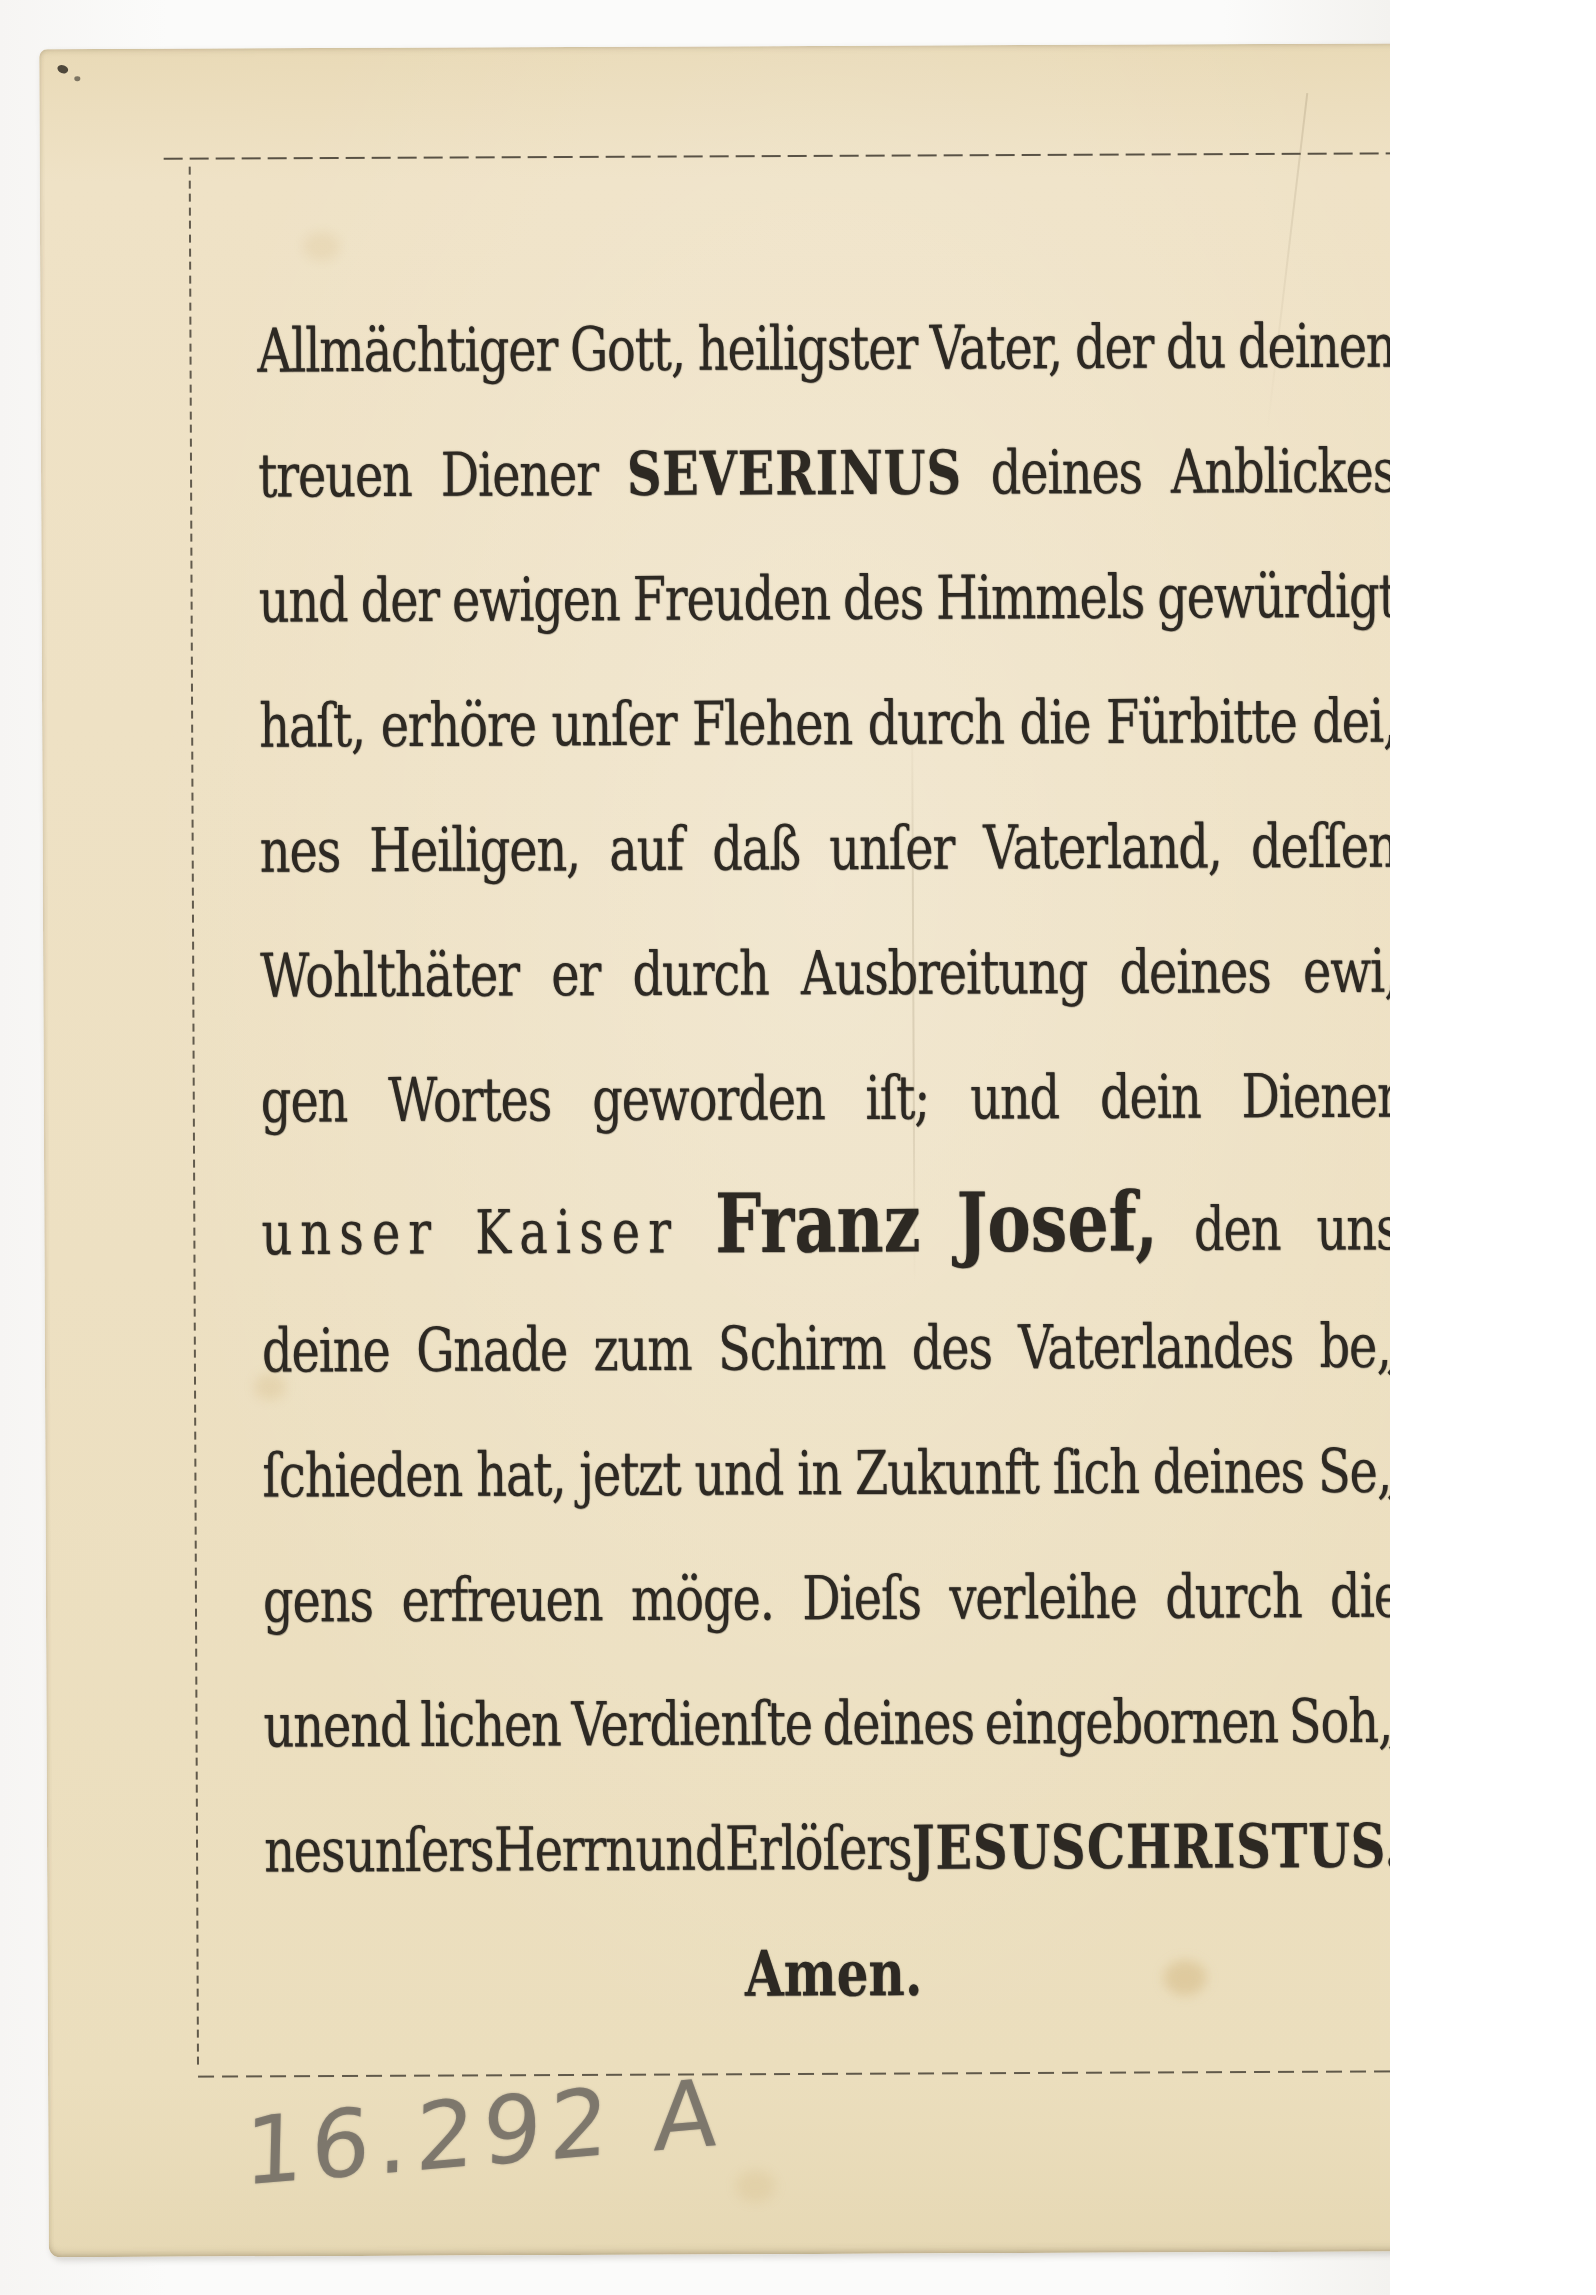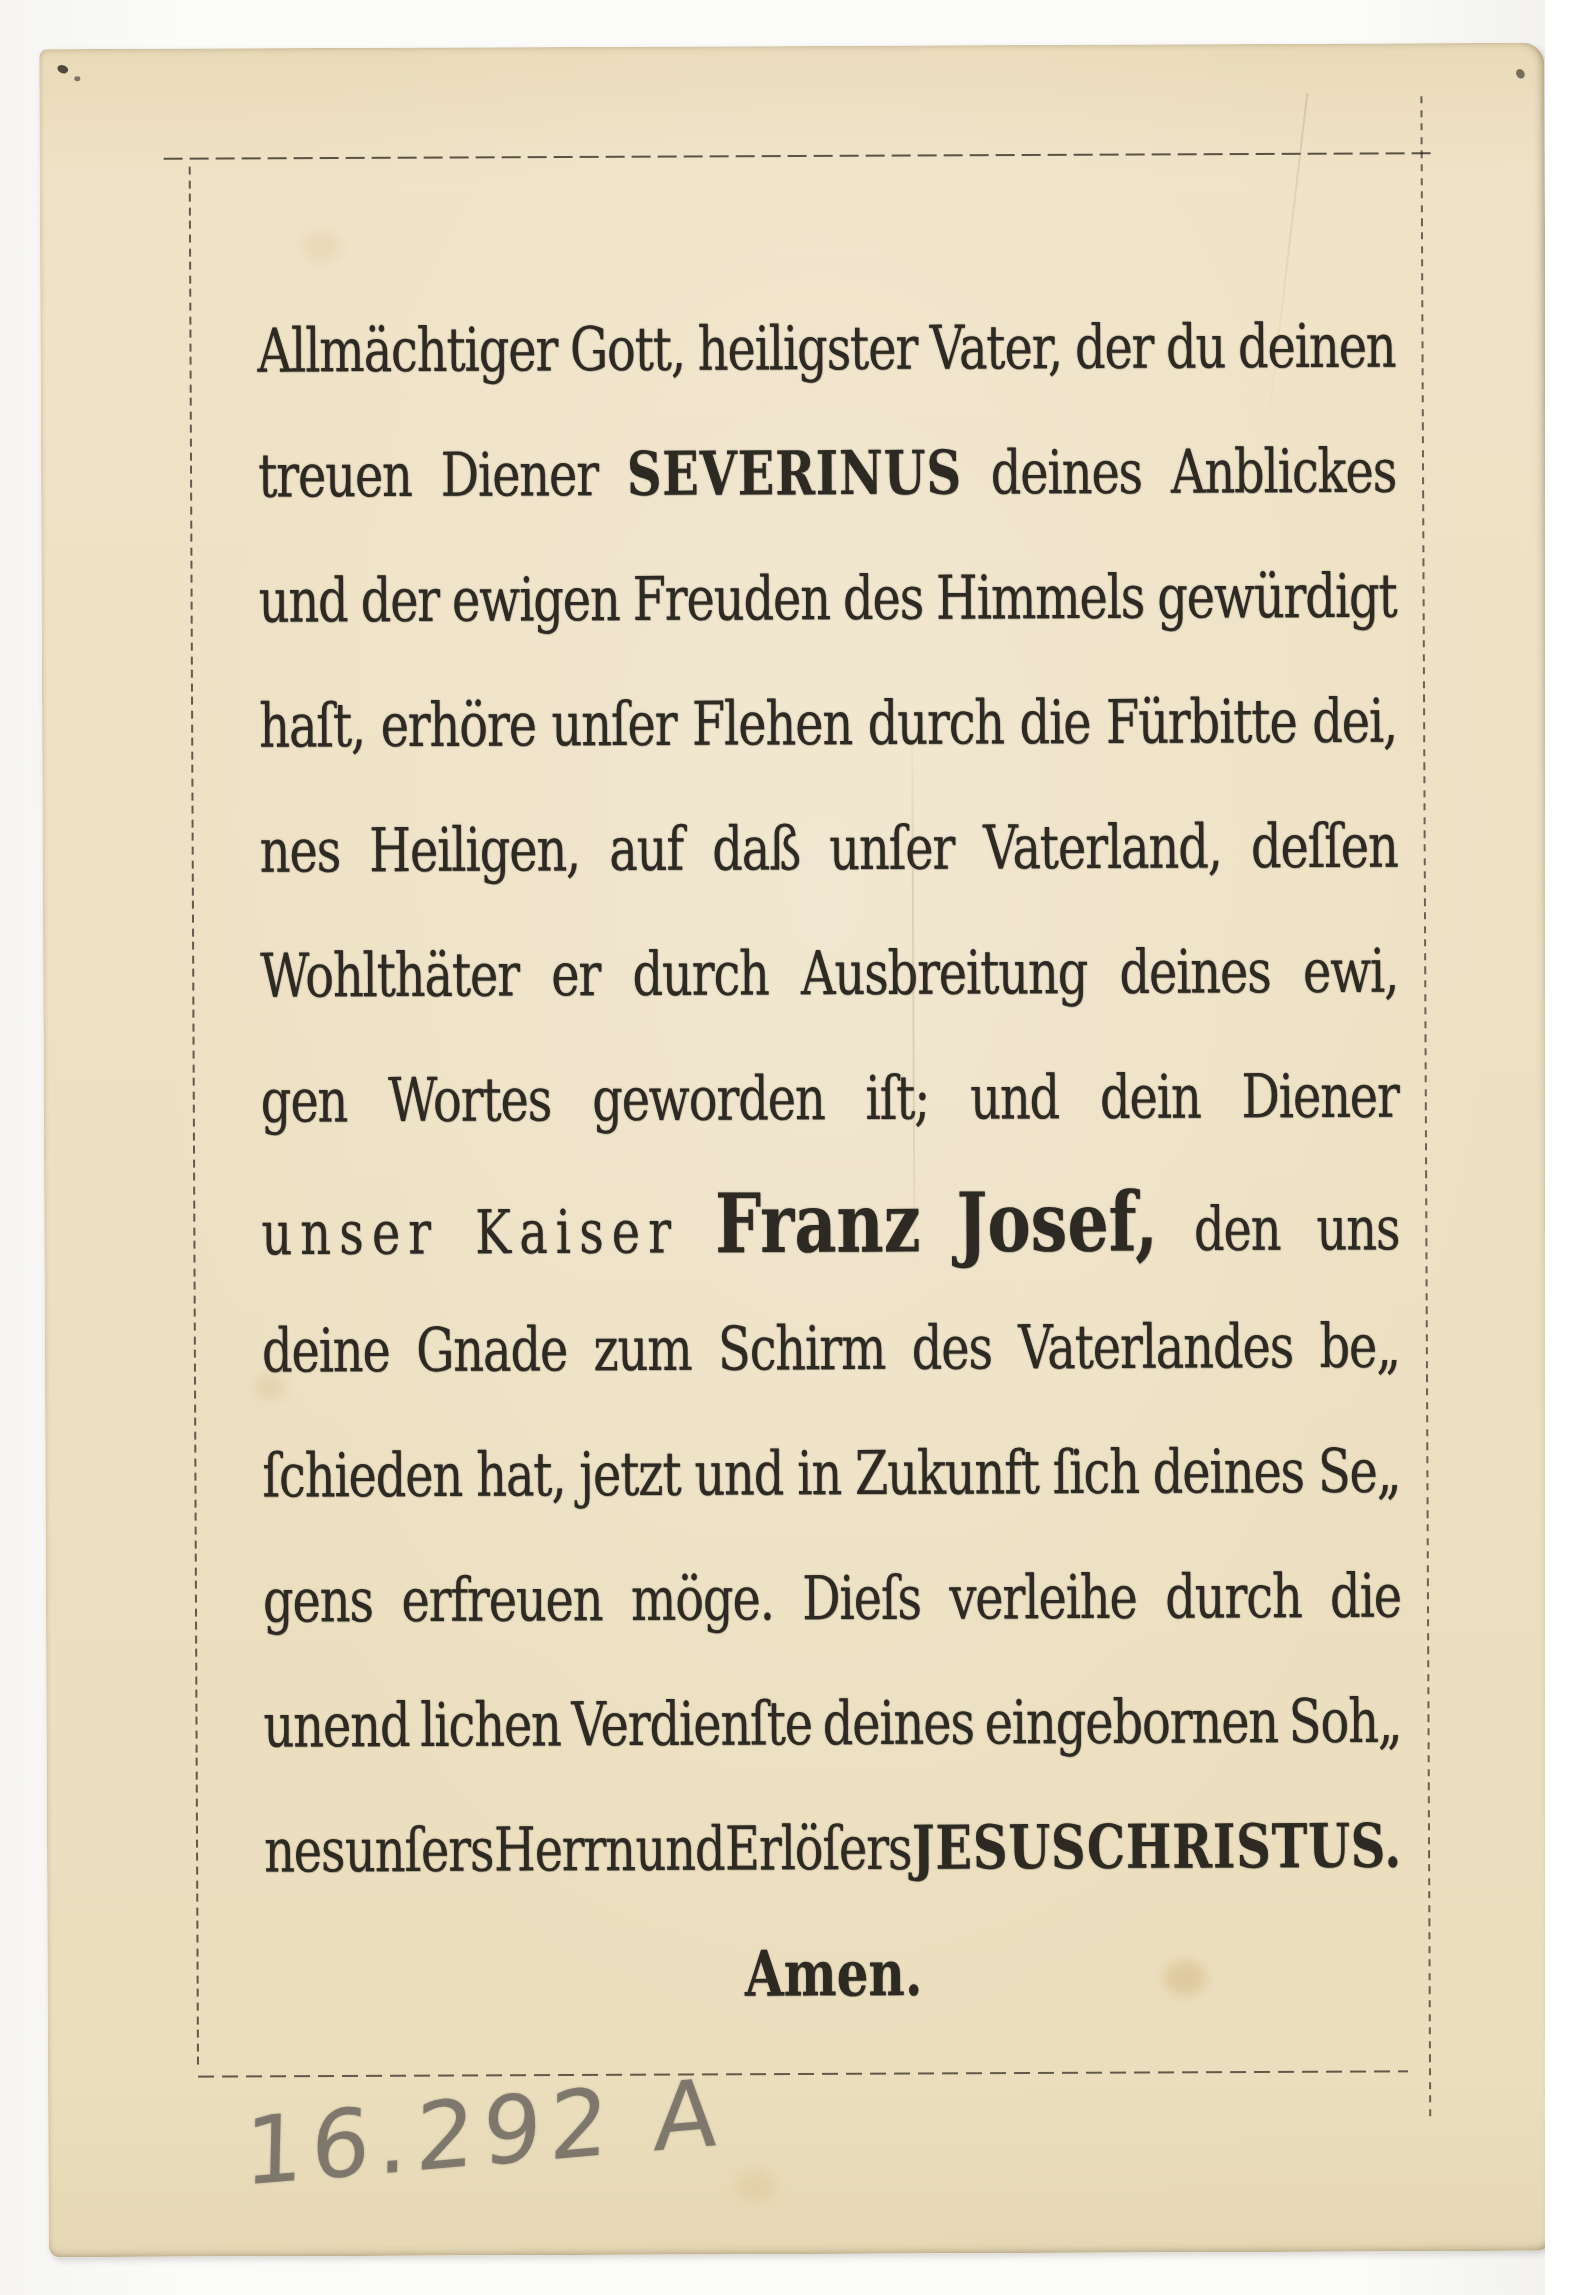--- a/index.html
+++ b/index.html
@@ -1,18 +1,18 @@
 <!DOCTYPE html>
 <html style="font-size:12.8px"><head>
 <meta charset="utf-8">
 <style>
   html, body { margin: 0; padding: 0; }
   .page {
     position: relative;
-    width: 1545px;
+    width: 1390px;
     height: 2295px;
     background: linear-gradient(90deg, #f6f5f3 0%, #fbfbfa 12%, #fbfbfa 88%, #f3f2ef 100%);
     overflow: hidden;
     font-family: "DejaVu Serif", serif;
   }
 
   
   .paper {
     position: absolute;
     left: 44px; top: 46px;

